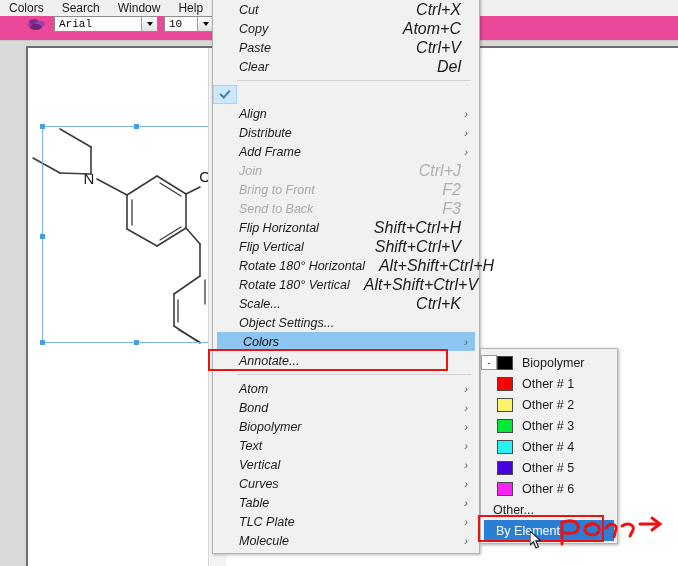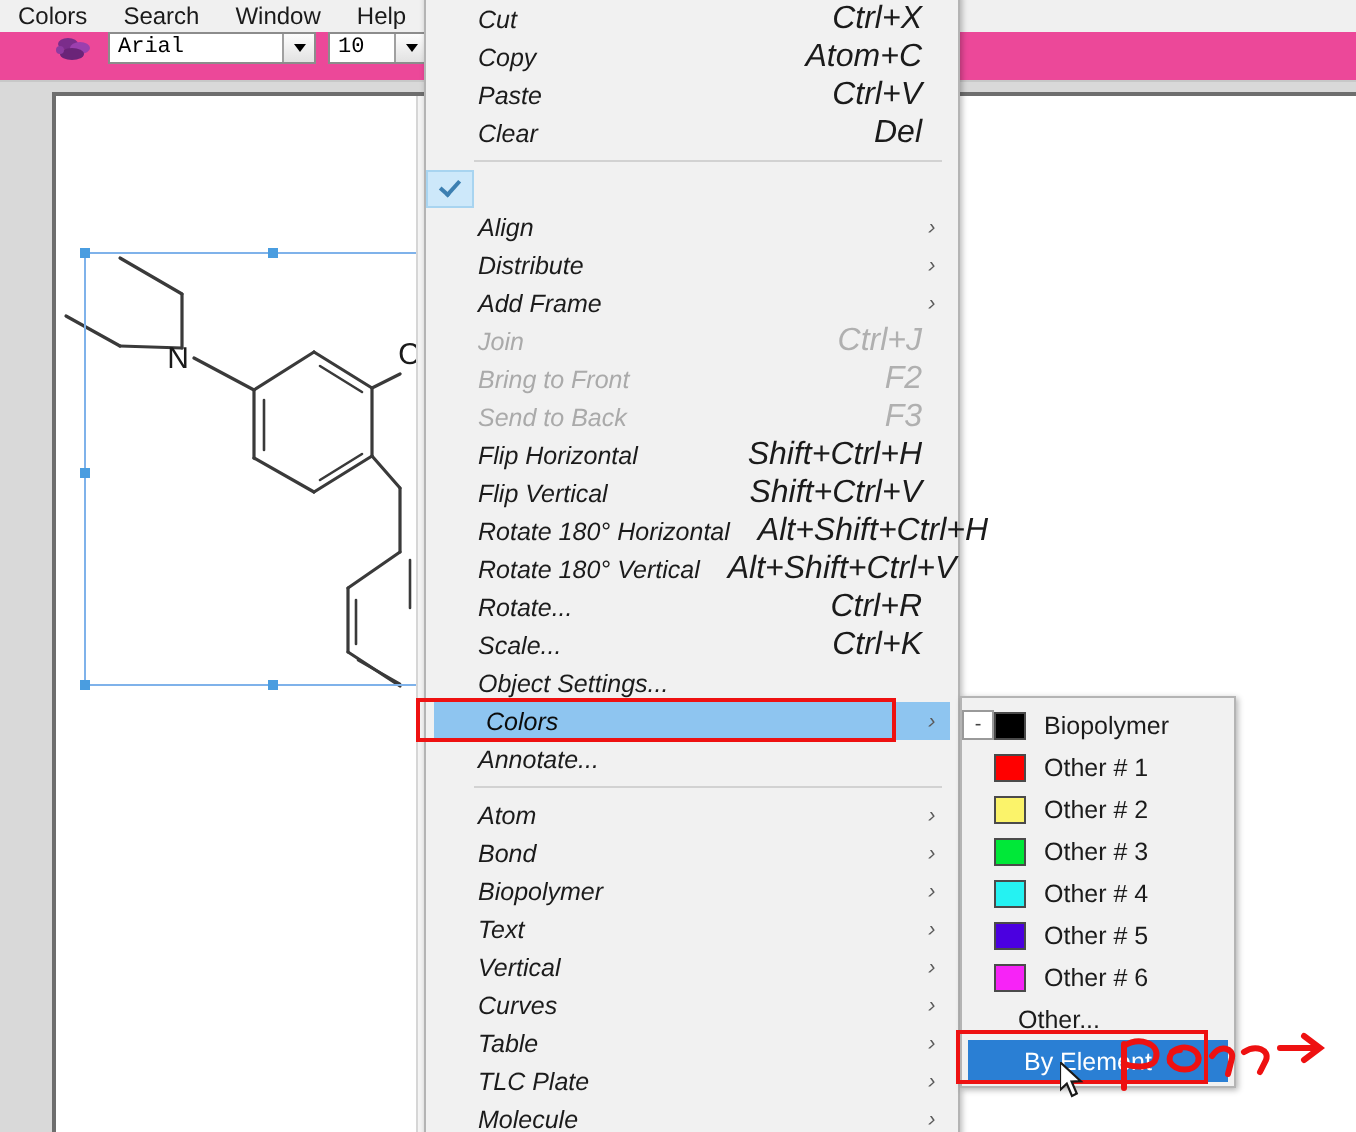--- a/index.html
+++ b/index.html
@@ -255,21 +255,21 @@
     margin-top: 0;
   }
   .swatch {
     width: 16px; height: 14px;
     border: 1px solid #4a4a4a;
     box-sizing: border-box;
     flex: 0 0 16px;
     margin-right: 9px;
   }
   .color-label { flex: 1; }
-  .color-row.plain { padding-left: 28px; }
+  .color-row.plain { padding-left: 12px; }
   .color-row.highlight {
     background: #2a7fd4;
     color: #ffffff;
     margin: 0 3px;
   }
 
   
   .red-rect {
     position: absolute;
     border: 2px solid #ee1111;
@@ -472,26 +472,20 @@
   <div class="menu-row">
     <span class="menu-check"></span>
     <span class="menu-label">Rotate 180° Horizontal</span>
     <span class="menu-accel">Alt+Shift+Ctrl+H</span>
     <span class="menu-arrow"></span>
   </div>
   <div class="menu-row">
     <span class="menu-check"></span>
     <span class="menu-label">Rotate 180° Vertical</span>
     <span class="menu-accel">Alt+Shift+Ctrl+V</span>
-    <span class="menu-arrow"></span>
-  </div>
-  <div class="menu-row">
-    <span class="menu-check"></span>
-    <span class="menu-label">Rotate...</span>
-    <span class="menu-accel">Ctrl+R</span>
     <span class="menu-arrow"></span>
   </div>
   <div class="menu-row">
     <span class="menu-check"></span>
     <span class="menu-label">Scale...</span>
     <span class="menu-accel">Ctrl+K</span>
     <span class="menu-arrow"></span>
   </div>
   <div class="menu-row">
     <span class="menu-check"></span>

